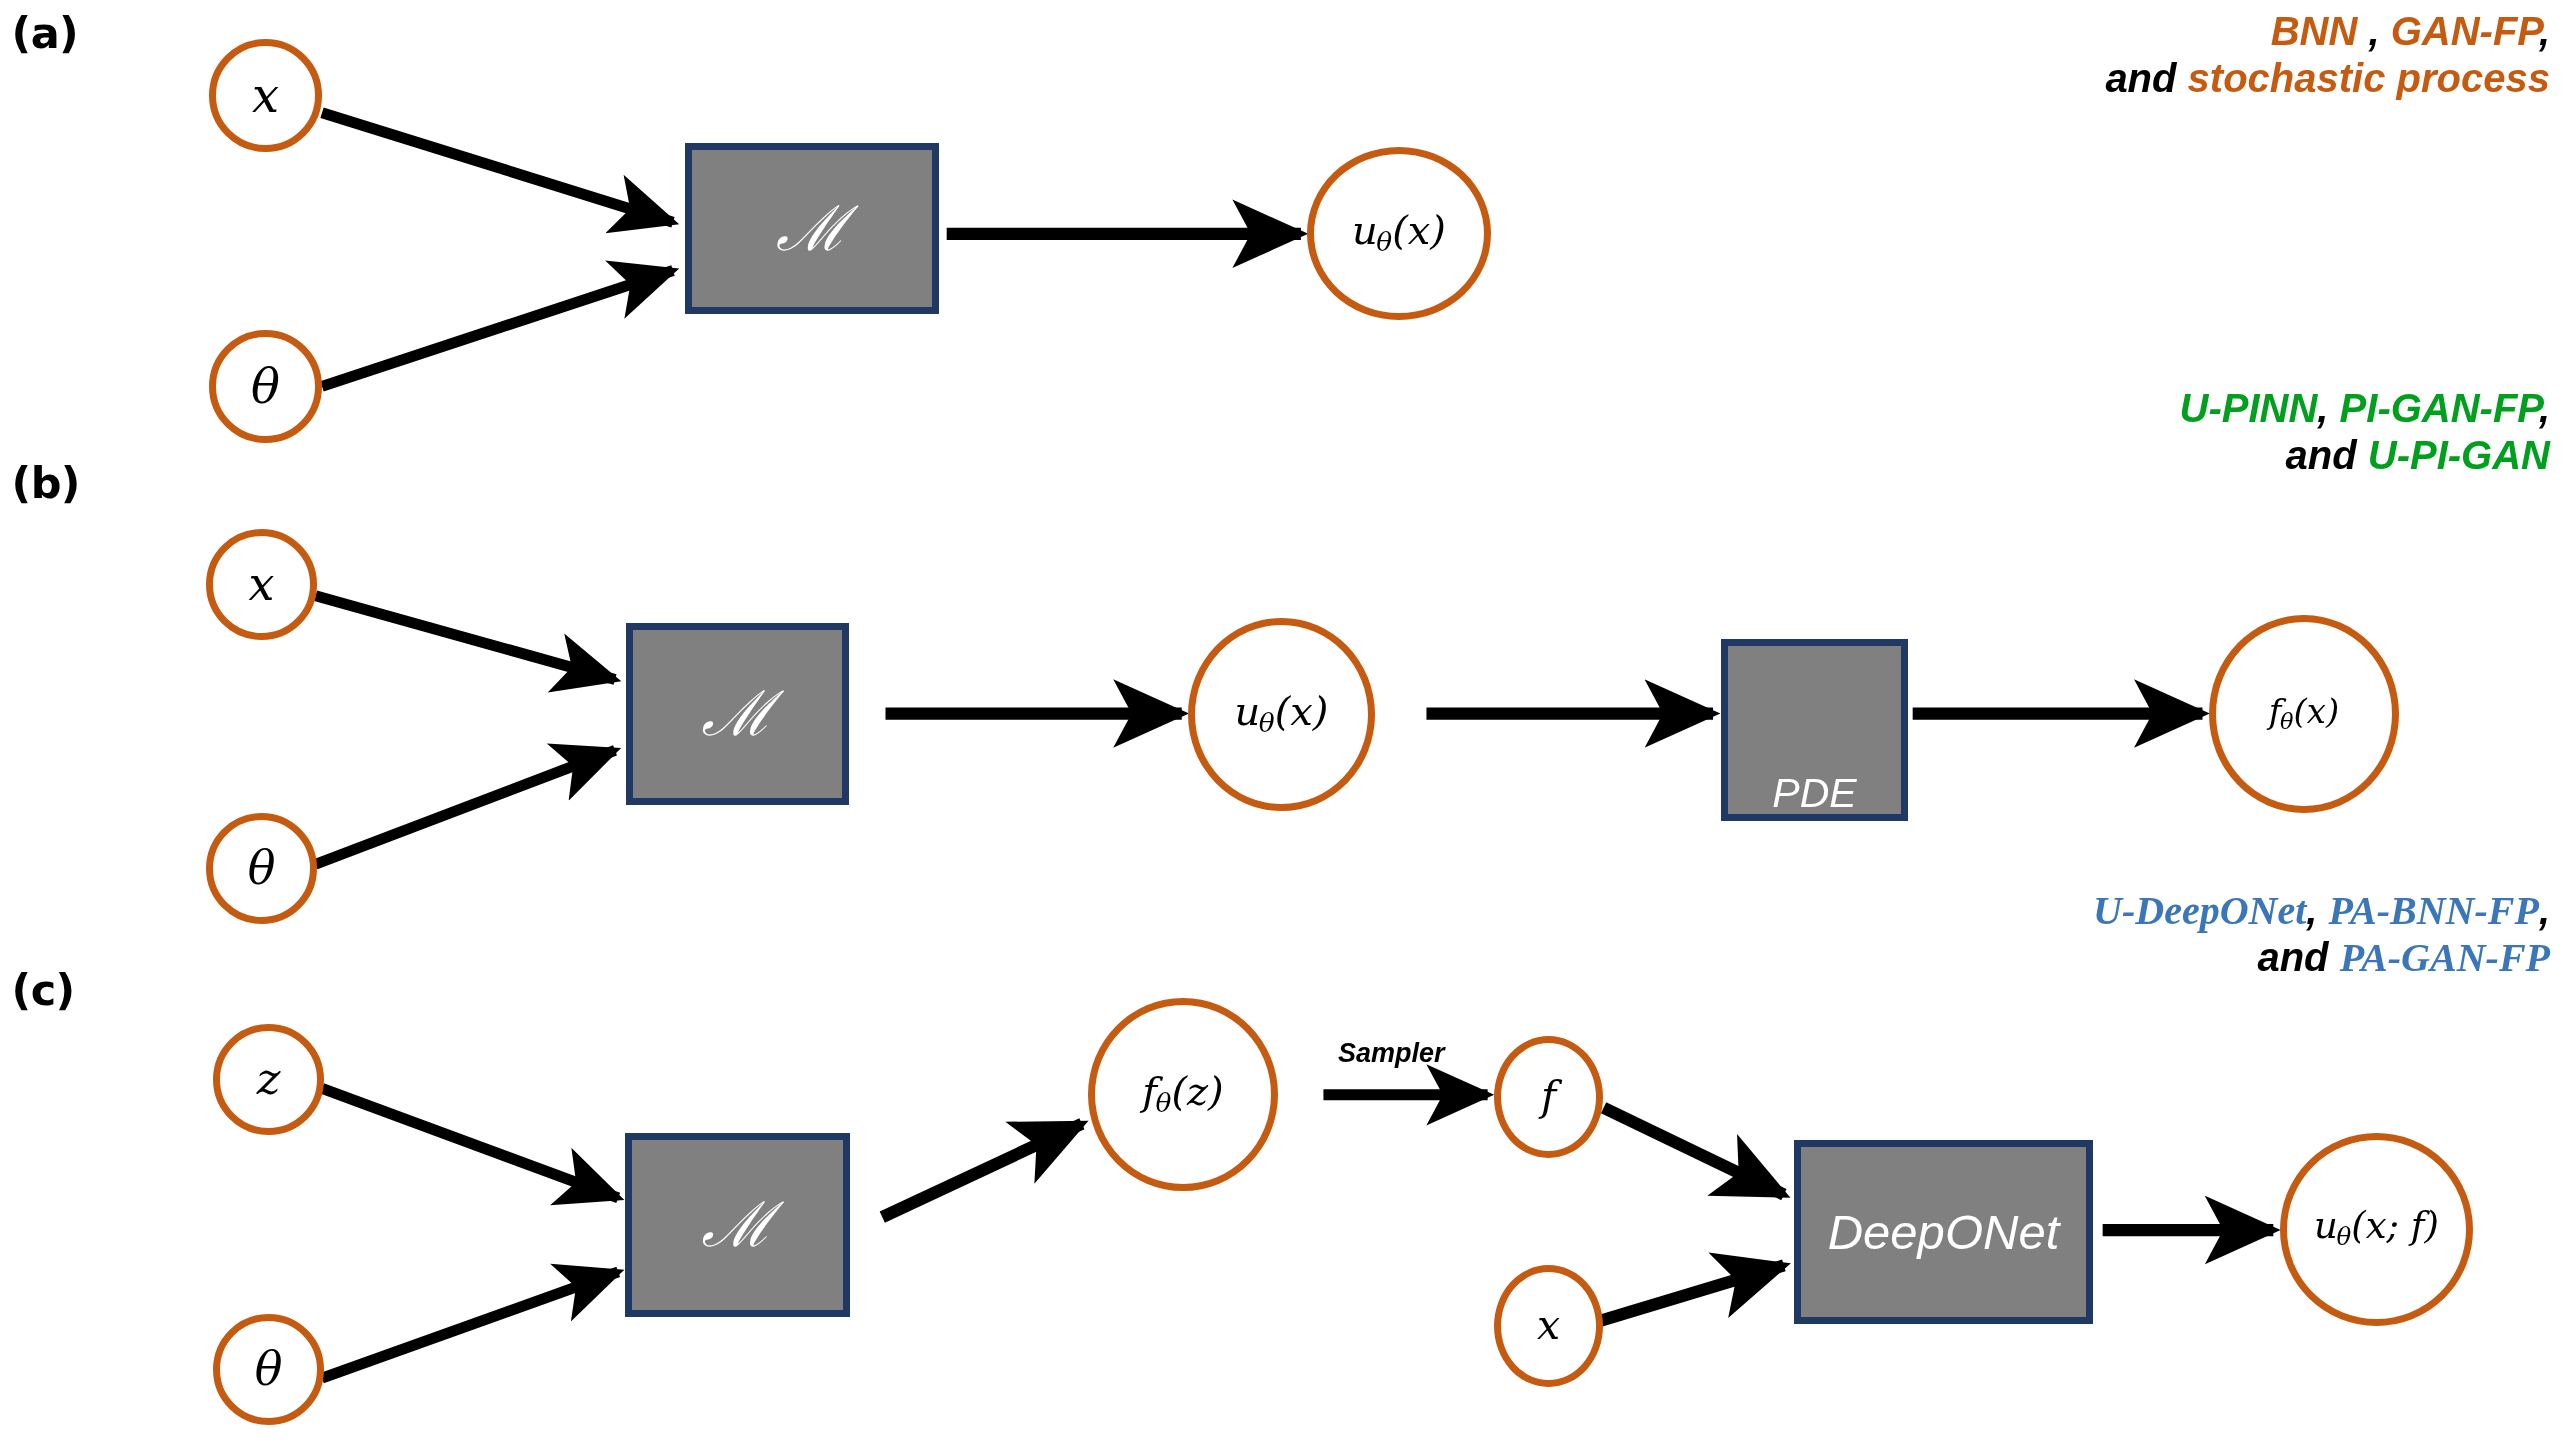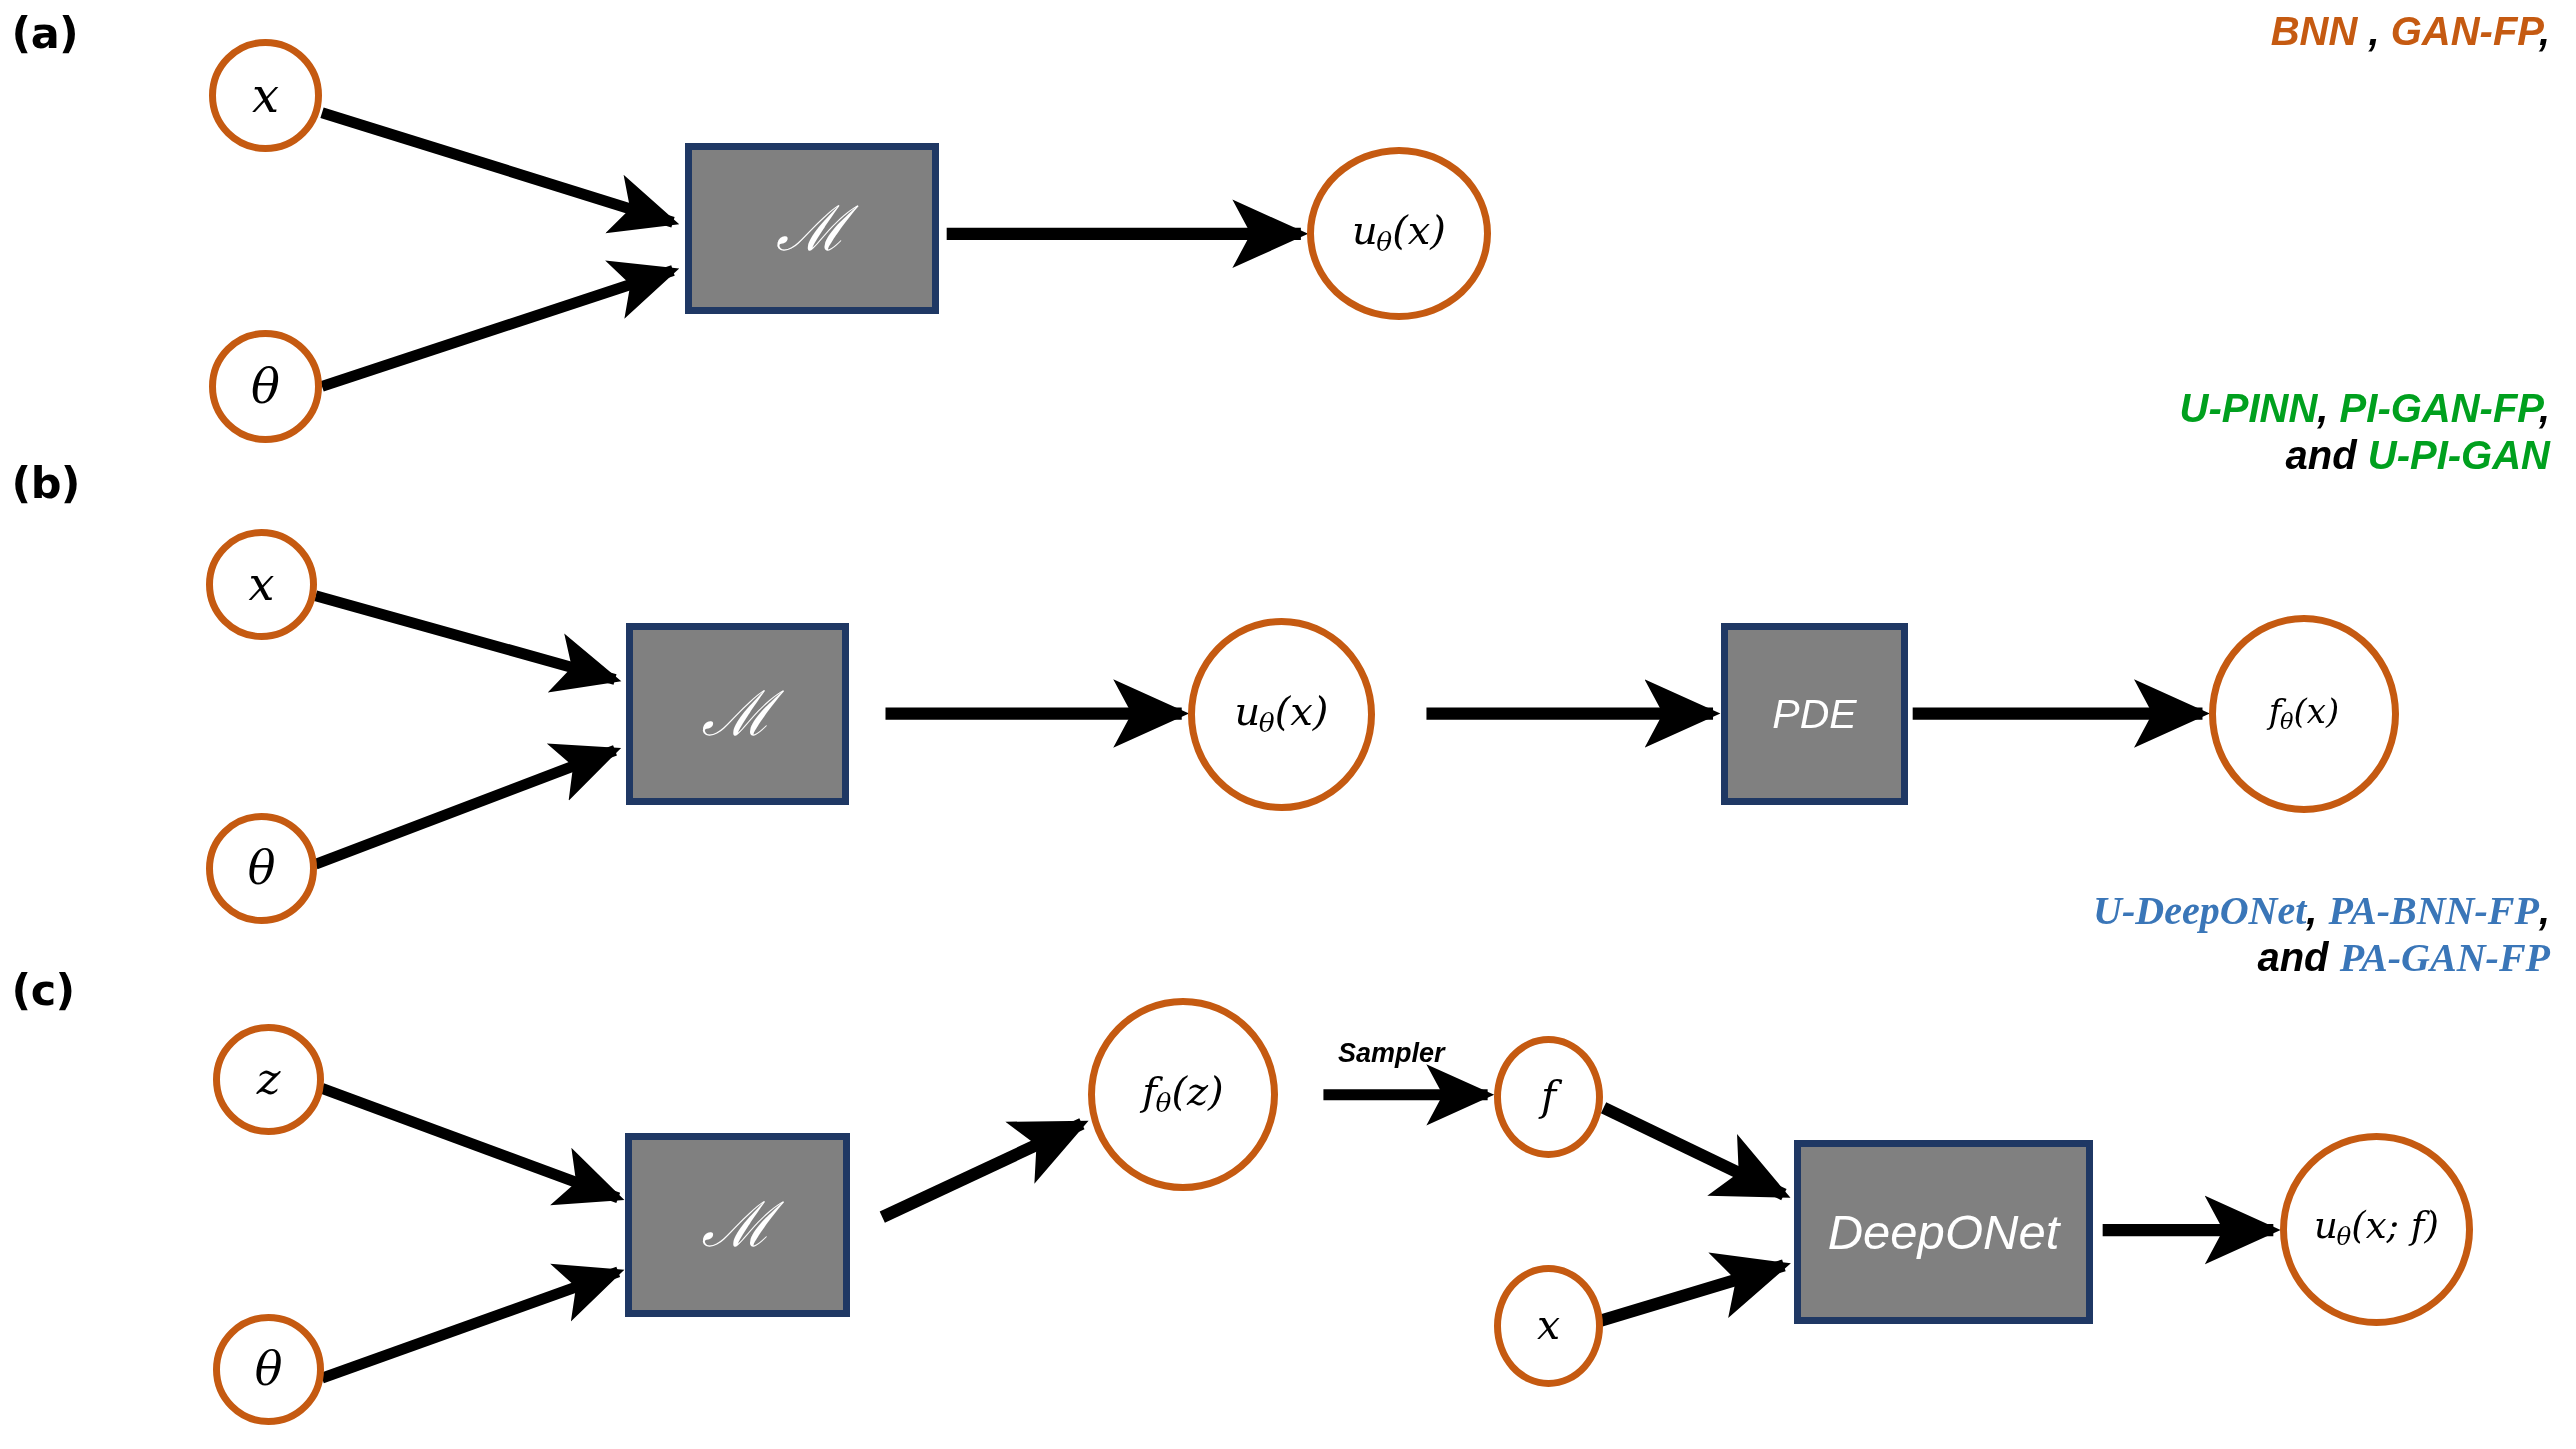--- a/index.html
+++ b/index.html
@@ -158,41 +158,44 @@
   </div>
 
   <div class="node" style="left:1307px; top:147px; width:184px; height:173px;">
     <span class="math" style="font-size:40px;"><span>u</span><sub>θ</sub><span class="paren">(x)</span></span>
   </div>
 
   <div class="caption" style="right:26px; top:8px;">
     <div>
       <span class="c-orange">BNN</span><span class="c-black"> , </span><span class="c-orange">GAN-FP</span><span class="c-black">,</span>
     </div>
+    <div>
+      <span class="c-black">and </span><span class="c-orange">stochastic process</span>
+    </div>
   </div>
 
   <div class="panel-label" style="left:11.6px; top:462px;">(b)</div>
 
   <div class="node" style="left:206px; top:529px; width:111px; height:111px;">
     <span class="math" style="font-size:46px;">x</span>
   </div>
 
   <div class="node" style="left:206px; top:813px; width:111px; height:111px;">
     <span class="math" style="font-size:46px;">θ</span>
   </div>
 
   <div class="block" style="left:626px; top:623px; width:223px; height:182px;">
     <span class="blabel mathlabel" style="font-size:62px;">ℳ</span>
   </div>
 
   <div class="node" style="left:1188px; top:618px; width:187px; height:193px;">
     <span class="math" style="font-size:40px;"><span>u</span><sub>θ</sub><span class="paren">(x)</span></span>
   </div>
 
-  <div class="block" style="left:1721px; top:623px; width:187px; height:182px;">
+  <div class="block" style="left:1721px; top:639px; width:187px; height:182px;align-items:flex-end;">
     <span class="blabel sanslabel" style="font-size:41px;">PDE</span>
   </div>
 
   <div class="node" style="left:2209px; top:615px; width:190px; height:198px;">
     <span class="math" style="font-size:34px;"><span>f</span><sub>θ</sub><span class="paren">(x)</span></span>
   </div>
 
   <div class="caption" style="right:26px; top:385px;">
     <div>
       <span class="c-green">U-PINN</span><span class="c-black">, </span><span class="c-green">PI-GAN-FP</span><span class="c-black">,</span>

